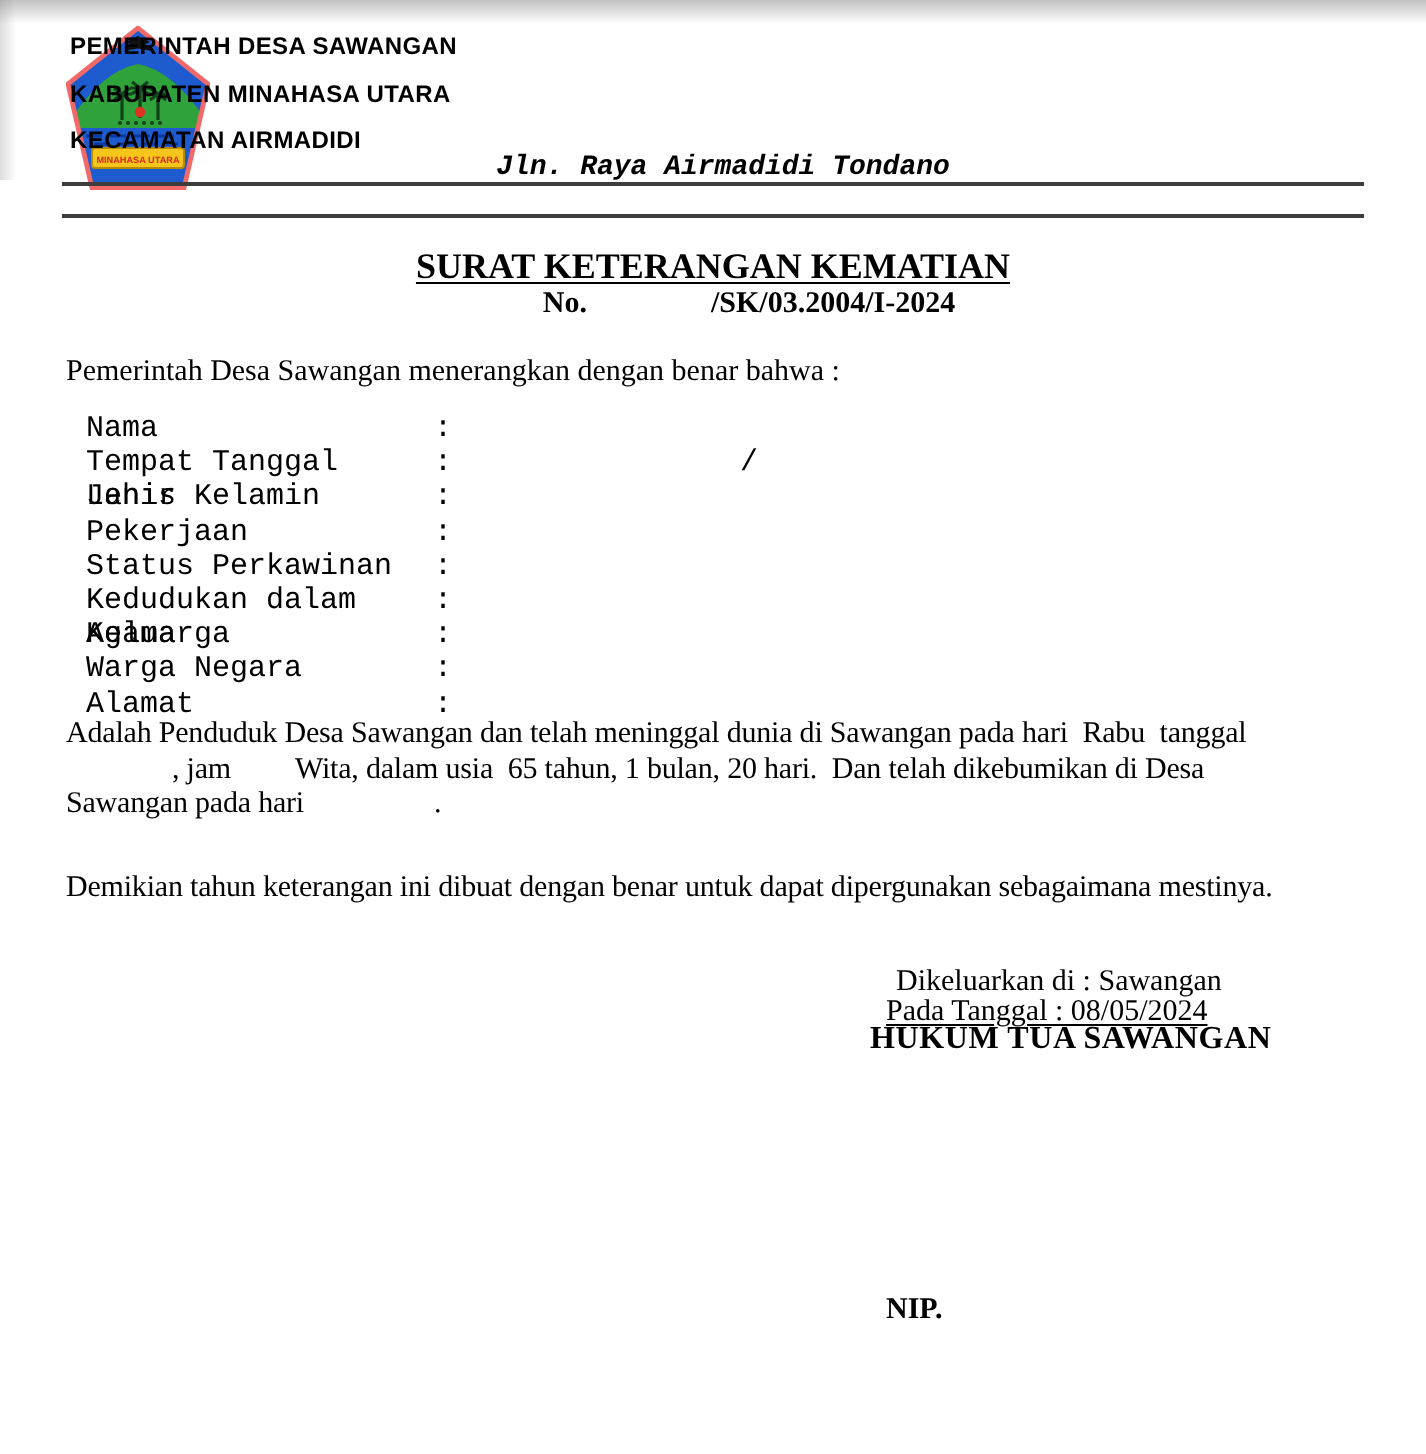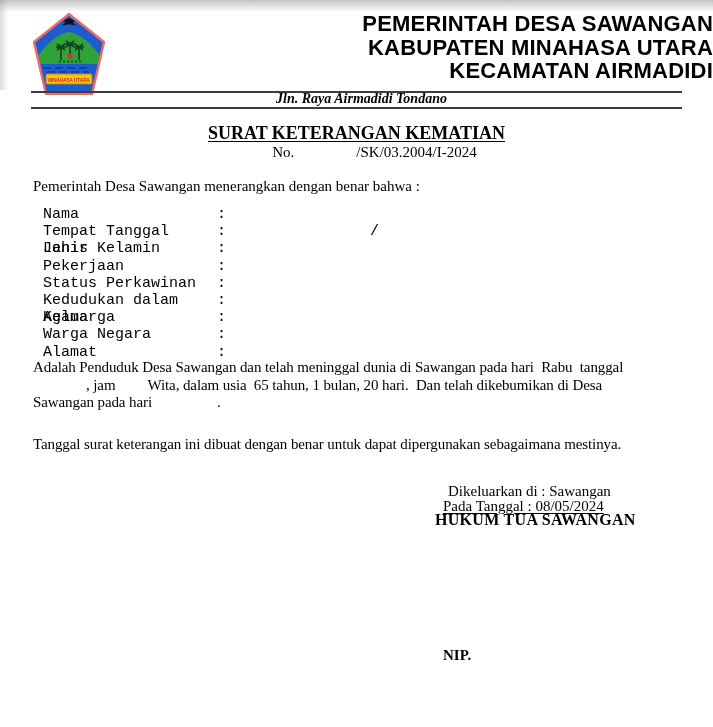--- a/index.html
+++ b/index.html
@@ -19,43 +19,43 @@
   .left-shadow {
     position: absolute; top: 0; left: 0; width: 8px; height: 90px;
     background: linear-gradient(to right, rgba(140,140,140,0.30), rgba(255,255,255,0));
     pointer-events: none;
   }
 
   
   .logo { position: absolute; left: 33px; top: 13px; width: 72px; height: 82px; }
   .header-text {
     position: absolute; left: 35px; right: 0; top: 12px;
-    text-align: right;
+    text-align: left;
     font-family: "Liberation Sans", sans-serif;
-    font-weight: bold; font-size: 22px; line-height: 23.5px;
+    font-weight: bold; font-size: 12px; line-height: 23.5px;
     letter-spacing: 0.2px;
   }
   .rule { position: absolute; left: 31px; width: 651px; height: 2px; background: #3d3d3d; }
   .rule-top { top: 91px; }
   .rule-bottom { top: 107px; }
   .address-line {
-    position: absolute; left: 31px; width: 651px; top: 91px; height: 16px;
+    position: absolute; left: 31px; width: 651px; top: 76px; height: 16px;
     text-align: center; font-style: italic; font-weight: bold;
-    font-size: 14px; line-height: 16px; padding-left: 10px;
+    font-size: 14px; line-height: 16px; padding-left: 10px; font-family: Liberation Mono, monospace;
   }
 
   
   .doc-title {
     position: absolute; left: 0; right: 0; top: 123px;
     text-align: center; font-weight: bold; font-size: 18px;
     text-decoration: underline; text-underline-offset: 2px;
   }
   .doc-no {
     position: absolute; left: 0; right: 0; top: 144px;
-    text-align: center; font-weight: normal; font-size: 15px;
+    text-align: center; font-weight: bold; font-size: 15px;
     padding-left: 36px; white-space: pre;
   }
   .doc-no .gap { display: inline-block; width: 62px; }
 
   
   .intro { position: absolute; left: 33px; top: 178px; font-size: 15px; }
 
   
   .fields { position: absolute; left: 43px; top: 206px; font-size: 15px; font-family: Liberation Mono, monospace; }
   .field-row { display: flex; height: 17.2px; line-height: 17.2px; }
@@ -187,21 +187,21 @@
       <span class="field-value"></span>
   </div>
 </div>
 
 <div class="body-para">
   <div class="body-line">Adalah Penduduk Desa Sawangan dan telah meninggal dunia di Sawangan pada hari  Rabu  tanggal</div>
   <div class="body-line"><span class="sp sp-53"></span><span>, jam</span><span class="sp sp-32"></span><span>Wita, dalam usia  65 tahun, 1 bulan, 20 hari.  Dan telah dikebumikan di Desa</span></div>
   <div class="body-line"><span>Sawangan pada hari</span><span class="sp sp-65"></span><span>.</span></div>
 </div>
 
-<div class="closing">Tanggal surat keterangan ini dibuat dengan benar untuk dapat dipergunakan sebagaimana mestinya.</div>
+<div class="closing">Demikian tahun keterangan ini dibuat dengan benar untuk dapat dipergunakan sebagaimana mestinya.</div>
 
 <div class="signature">
   <div class="sig-line sig-issued">Dikeluarkan di : Sawangan</div>
   <div class="sig-line sig-date">Pada Tanggal : 08/05/2024</div>
   <div class="sig-line sig-office">HUKUM TUA SAWANGAN</div>
 </div>
 
 <div class="nip">NIP.</div>
 
 </body></html>

